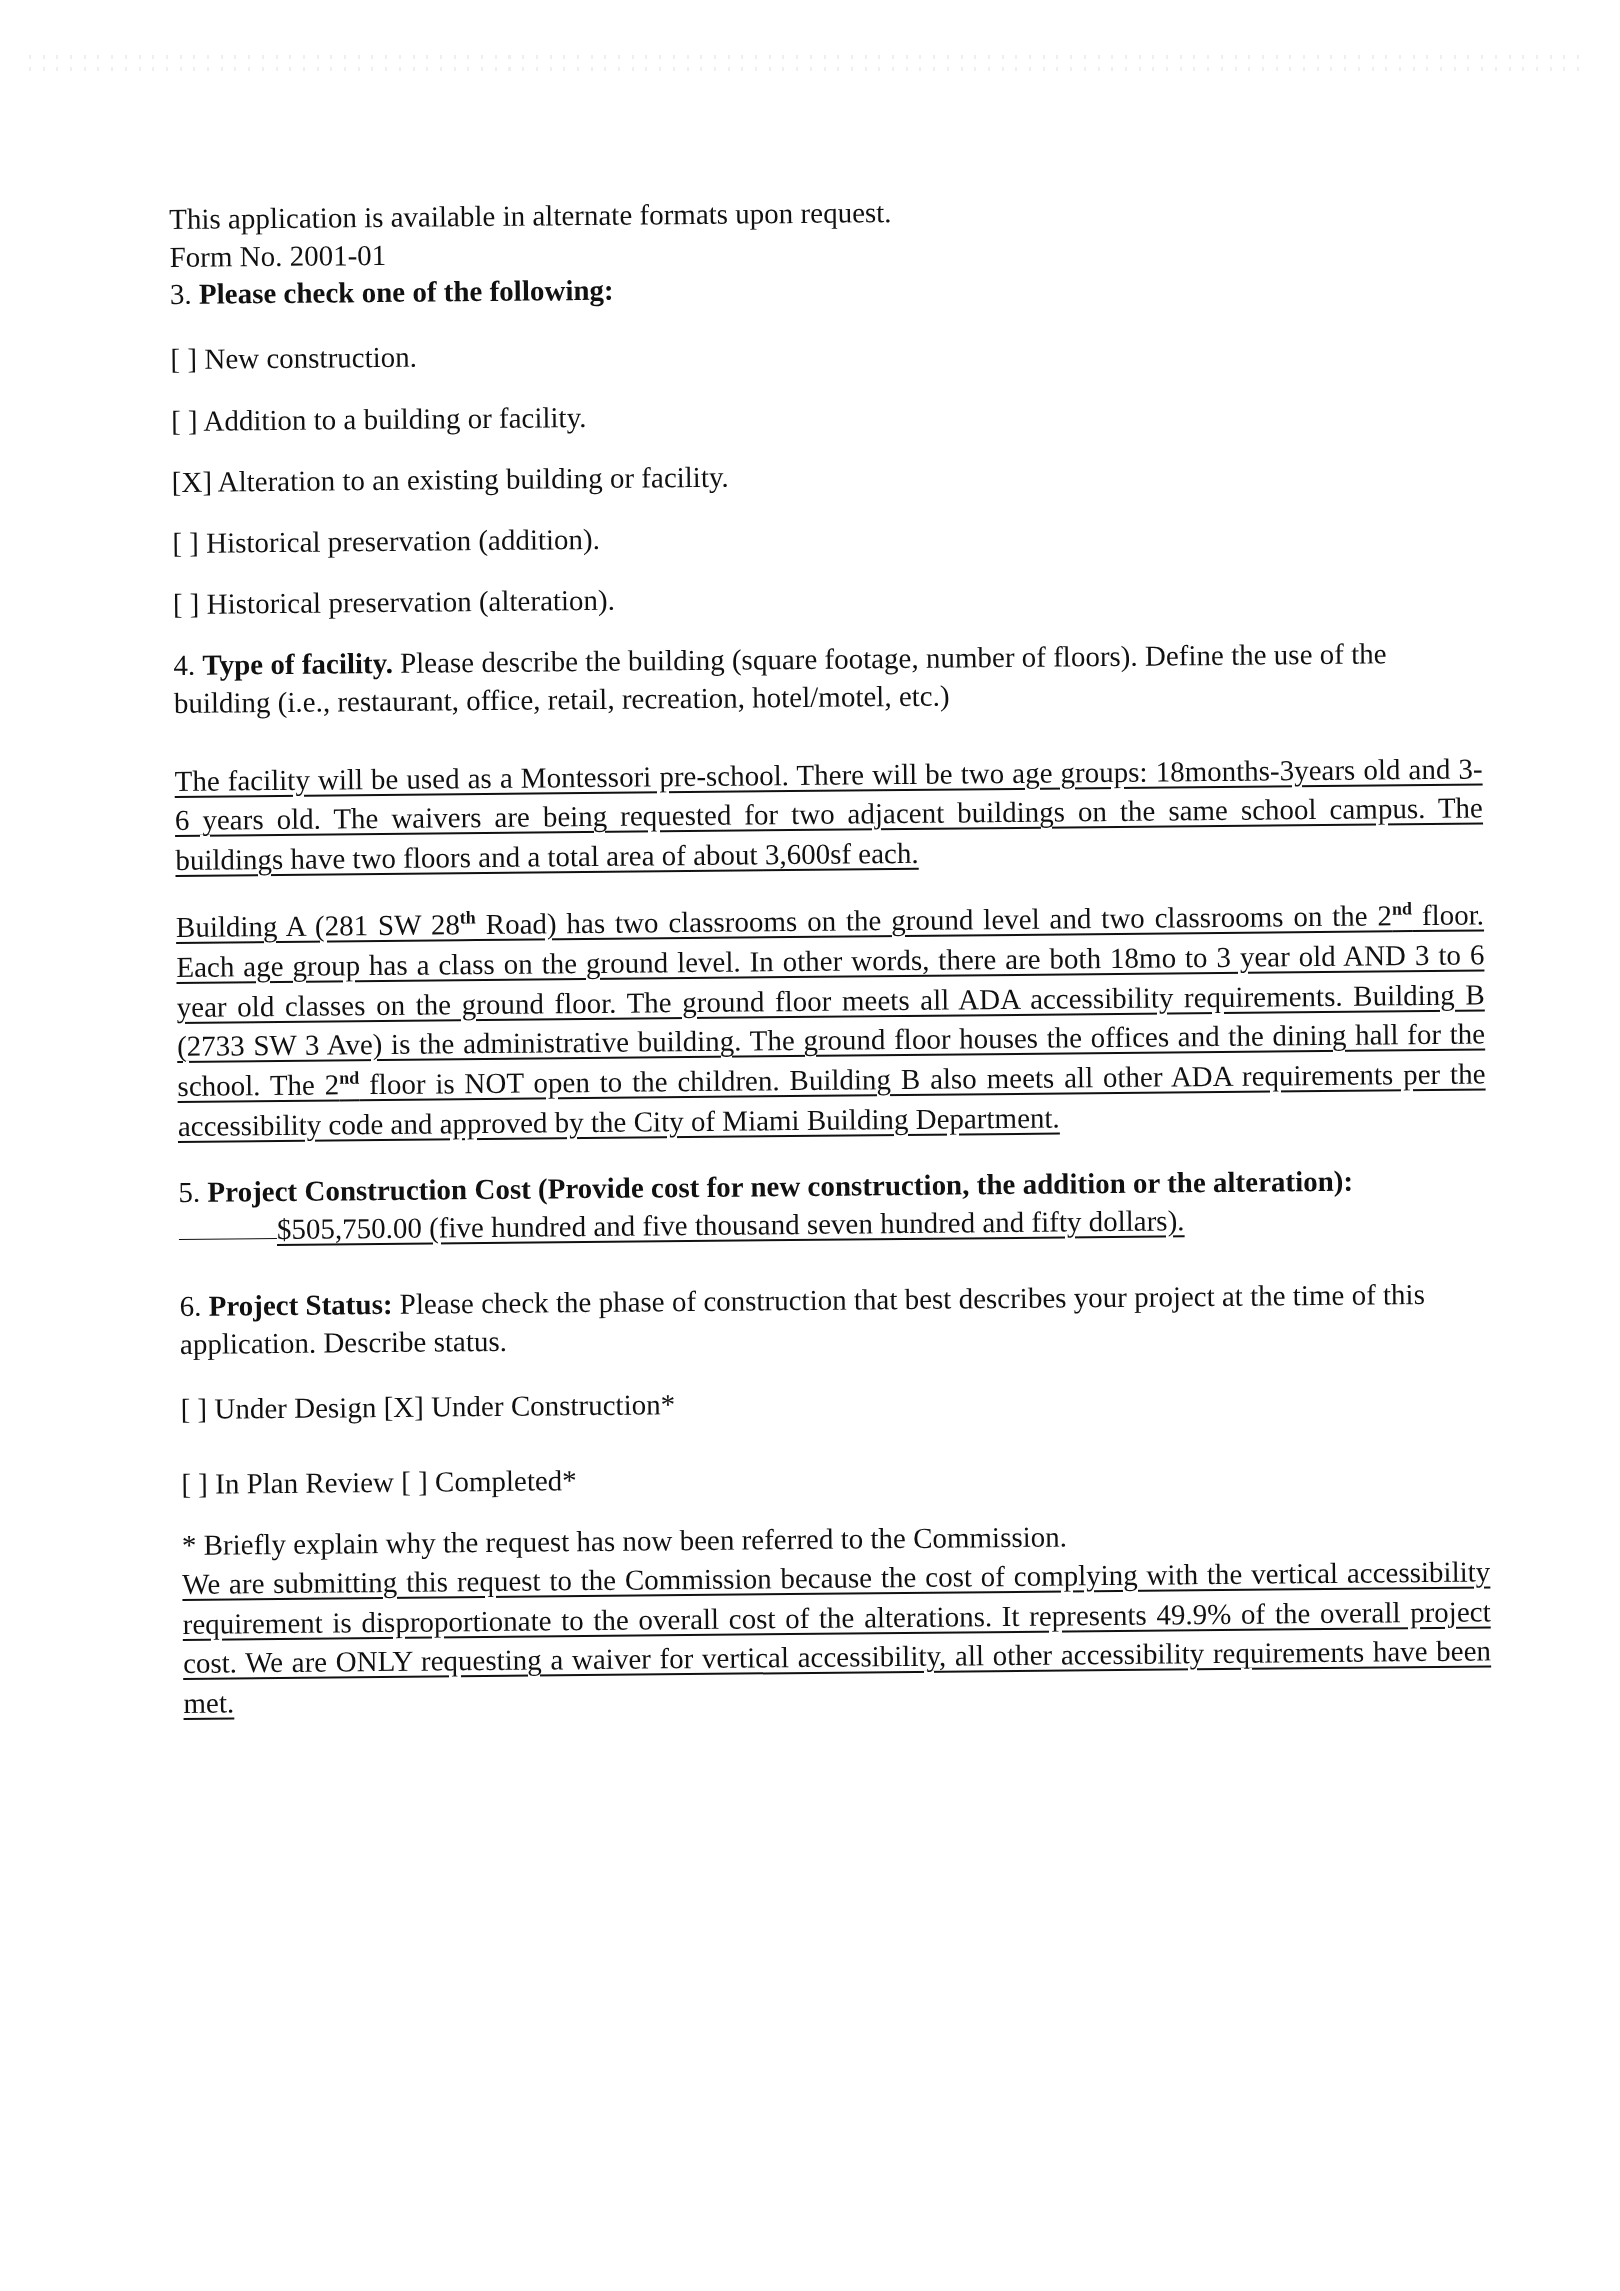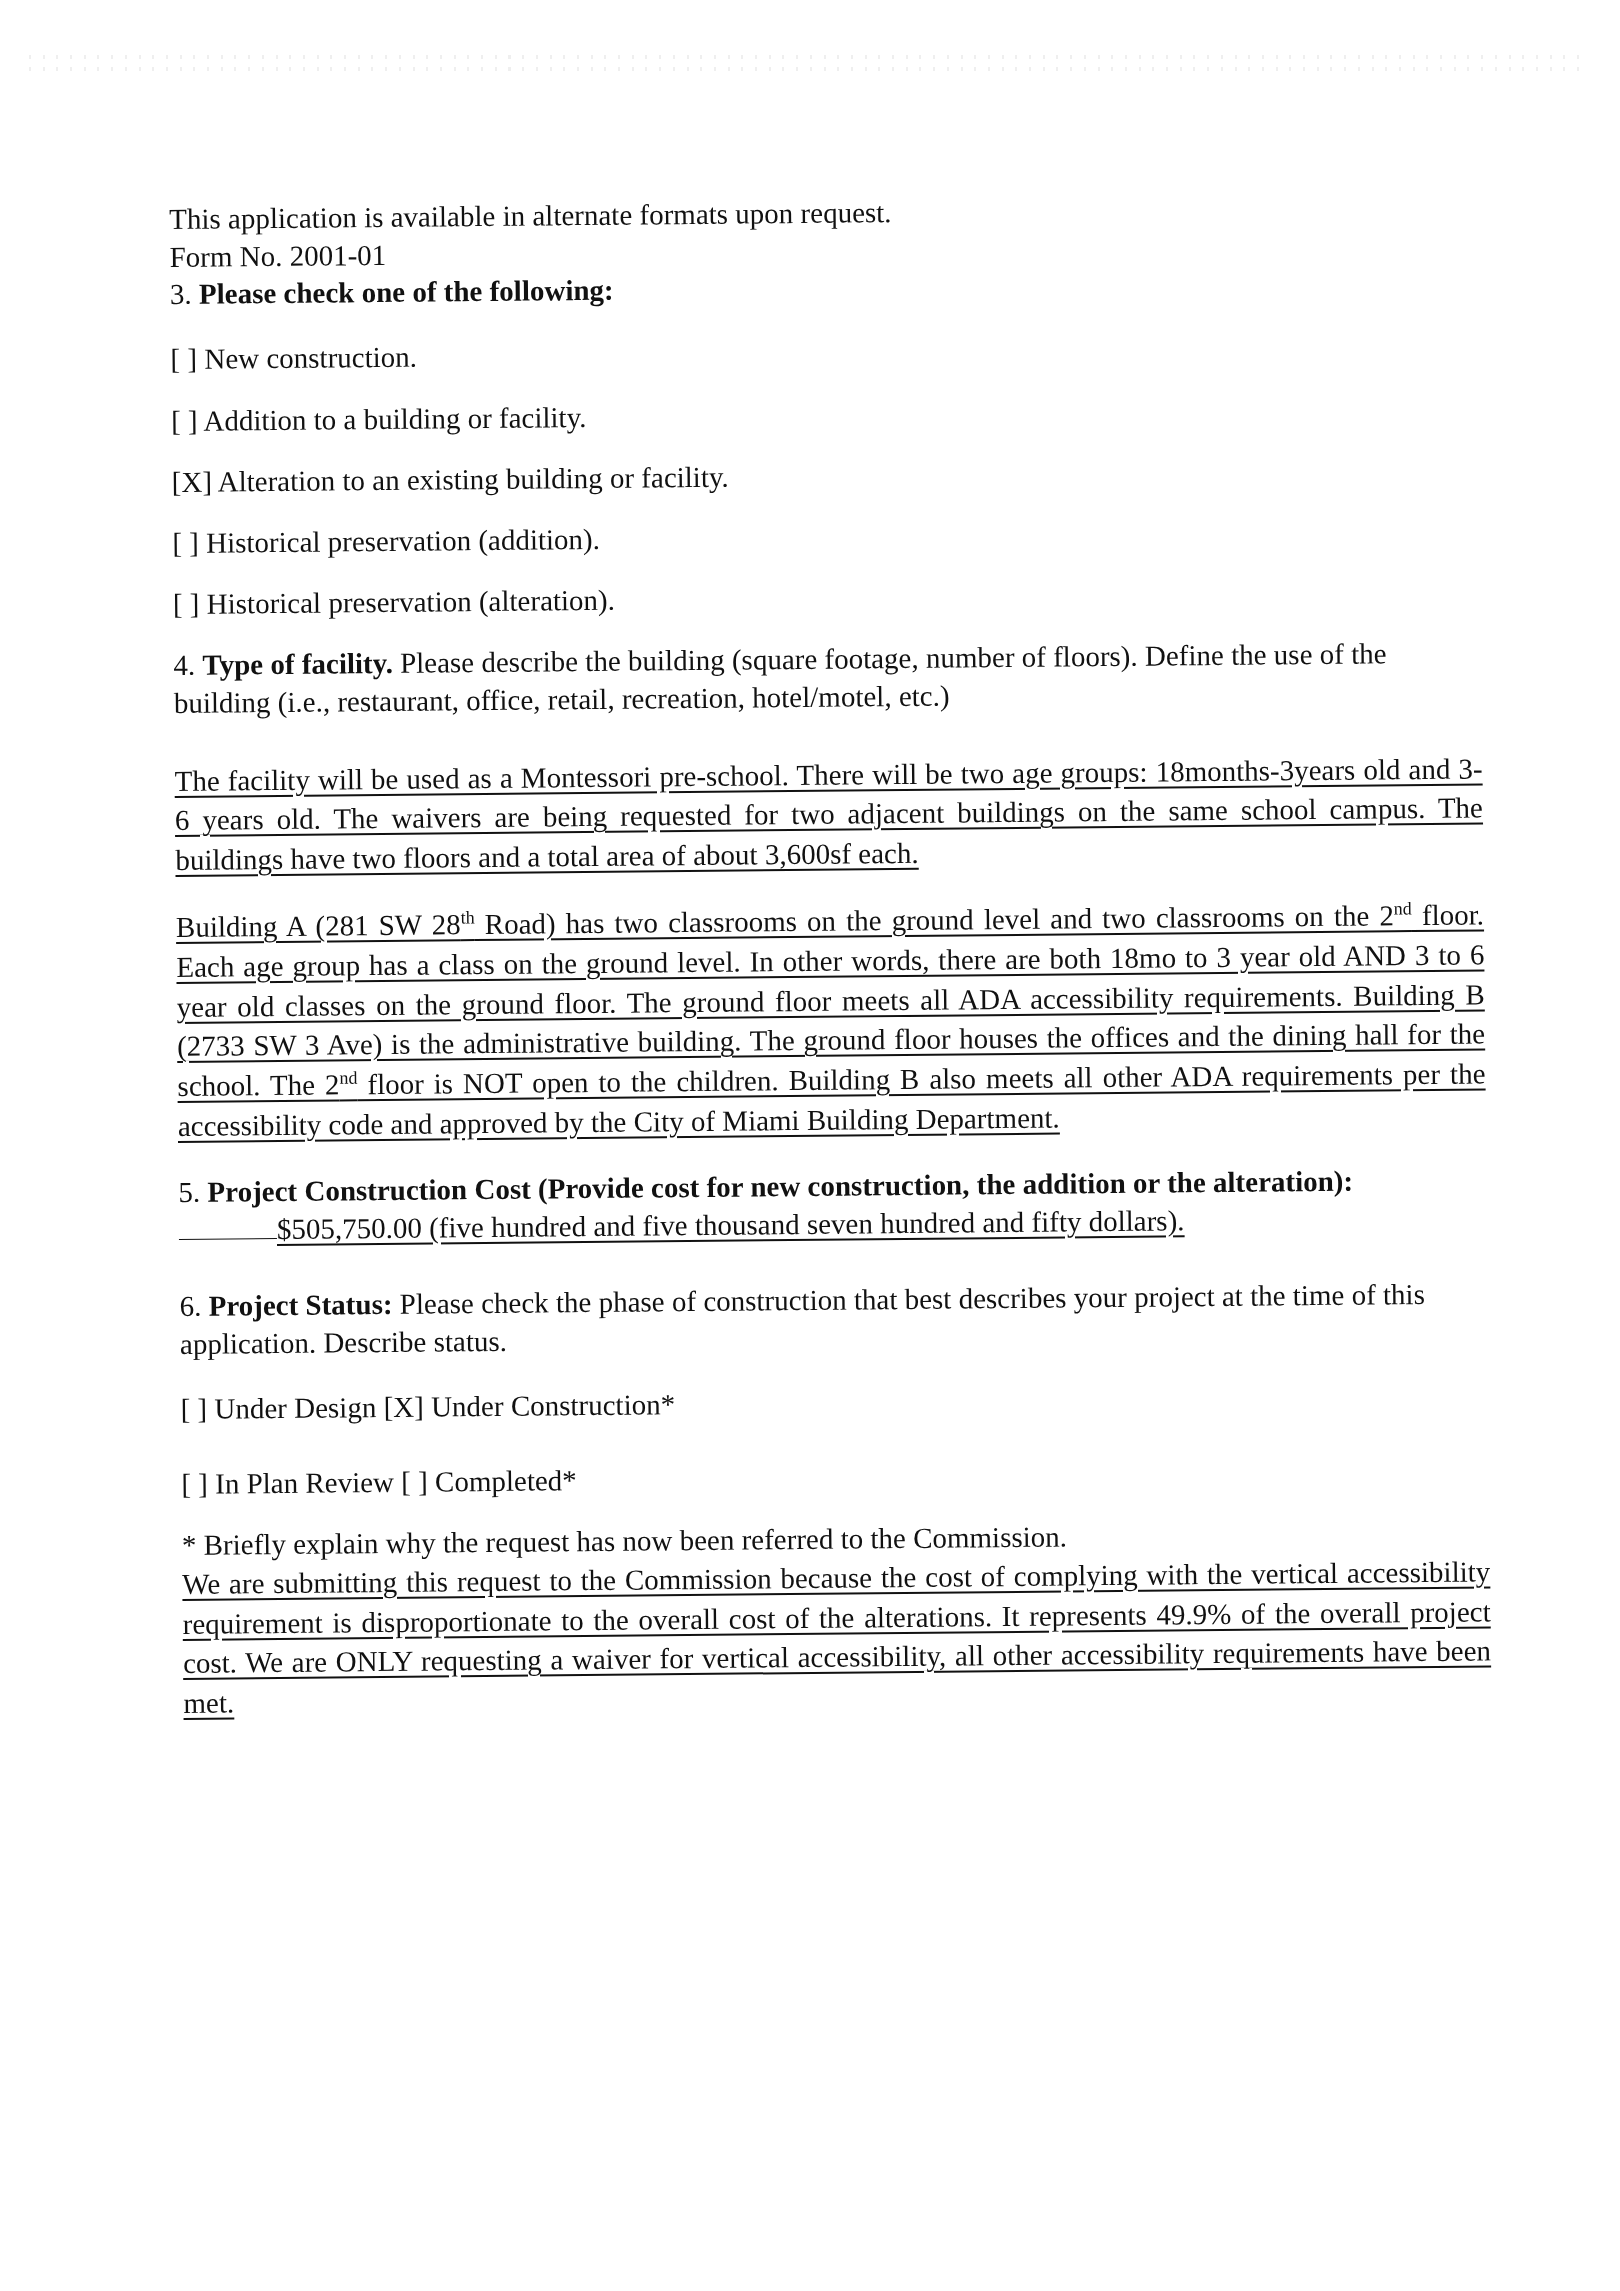--- a/index.html
+++ b/index.html
@@ -26,21 +26,21 @@
   .gap-m { height: 39px; }
   .checkbox-line { margin: 0 0 23.5px 0; }
   .answer {
     margin: 0; text-align: justify;
     text-decoration: underline; text-underline-offset: 4.9px;
     line-height: 1.37;
   }
   .answer-inline { text-decoration: underline; text-underline-offset: 4.9px; }
   .cost-line { padding-left: 0; }
   .cost-lead { display: inline-block; width: 98px; border-bottom: 1.5px solid #111; vertical-align: baseline; height: 1px; }
-  sup { font-size: 0.62em; line-height: 0; }
+  sup { font-size: 0.62em; line-height: 0; font-weight: bold; }
 </style>
 </head>
 <body>
 
 <div class="scan-noise"></div>
 
 <div class="page">
   <p class="line">This application is available in alternate formats upon request.</p>
   <p class="line">Form No. 2001-01</p>
 

